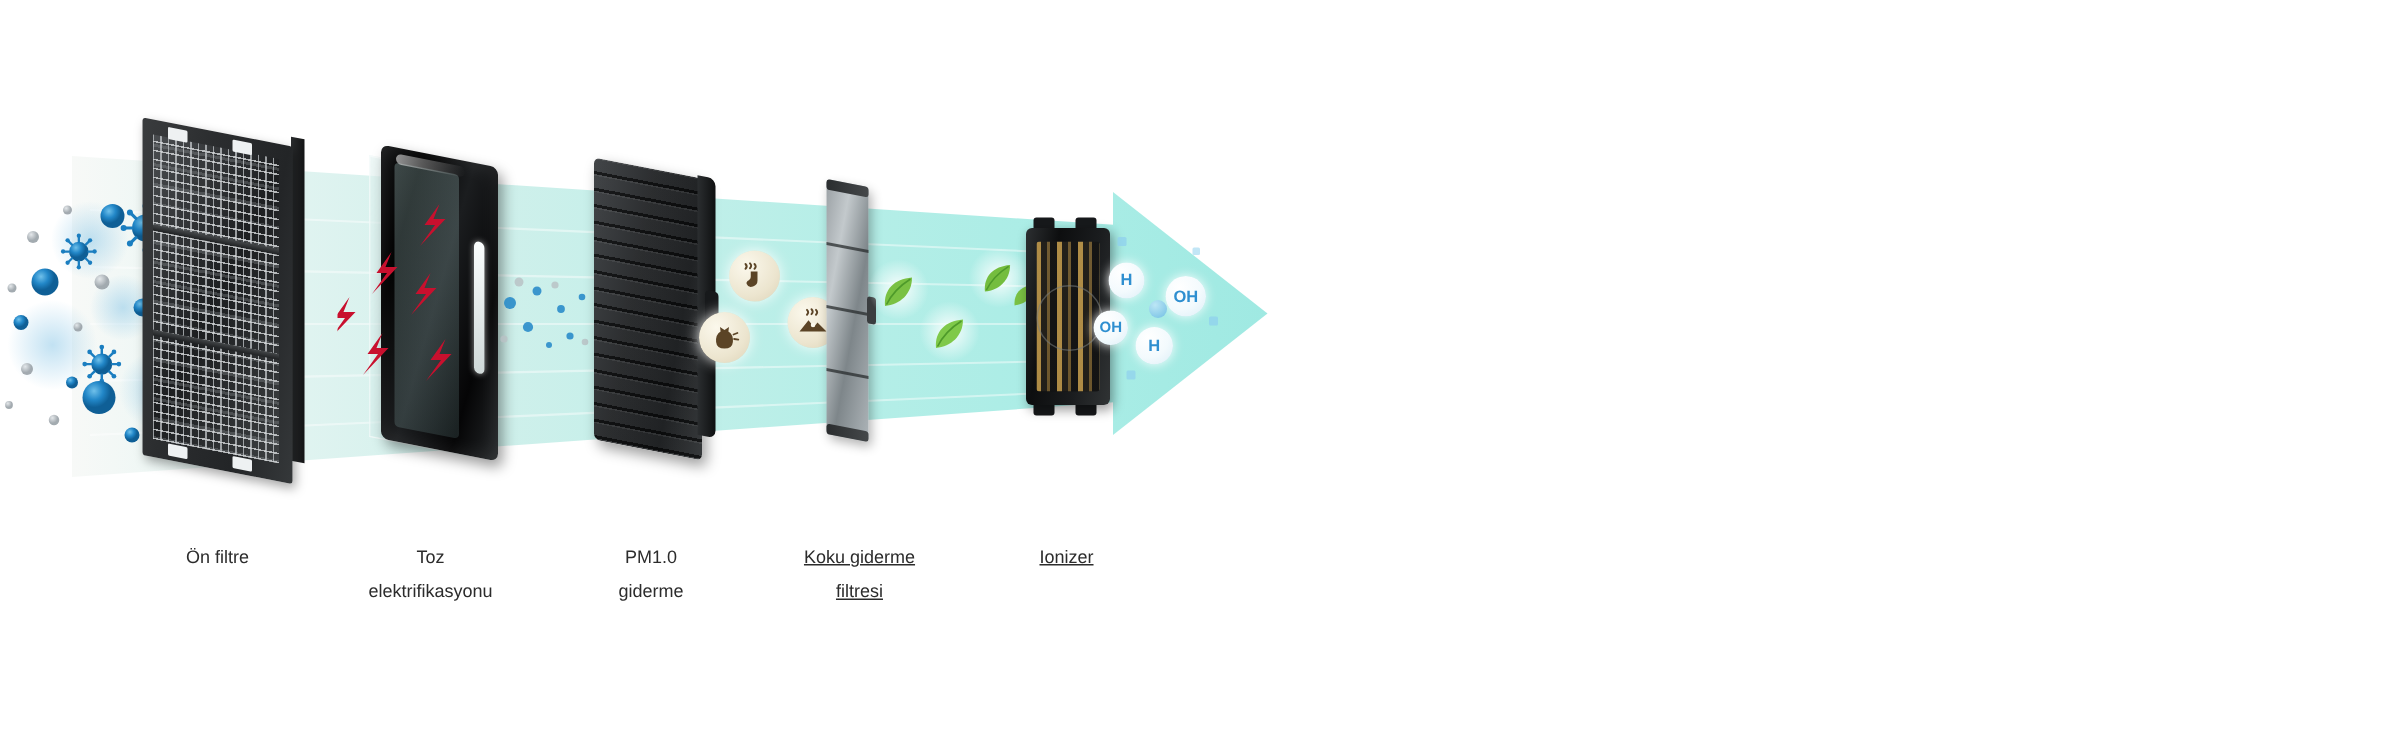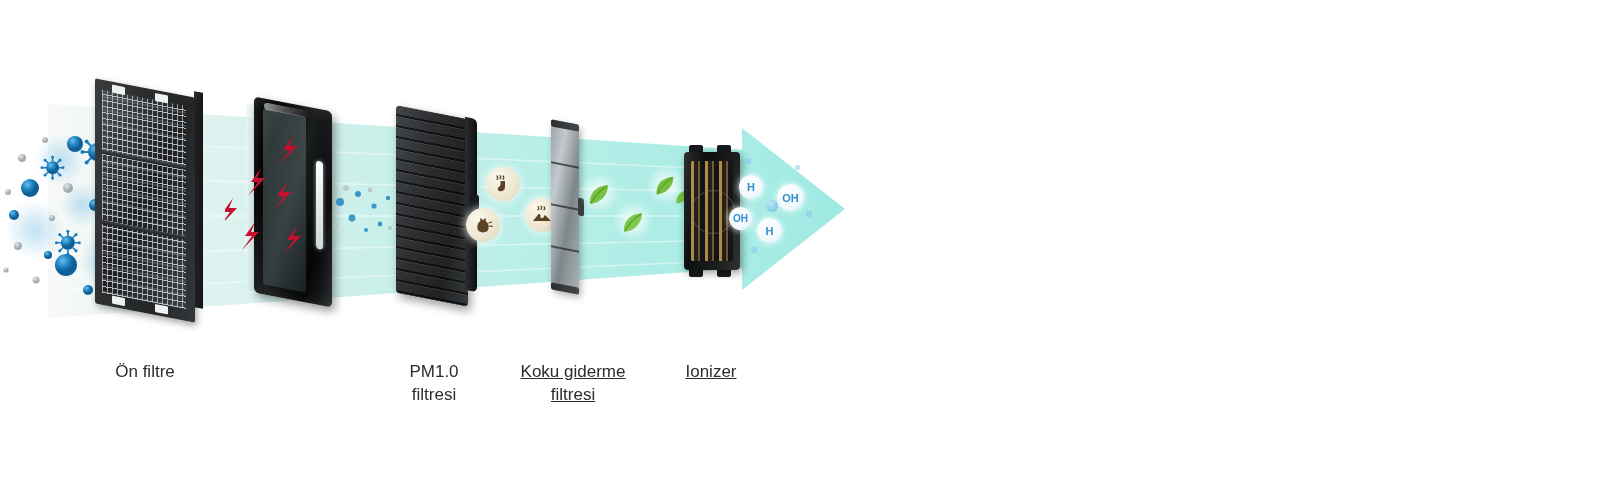--- a/index.html
+++ b/index.html
@@ -105,21 +105,21 @@
     background:radial-gradient(circle,rgba(255,255,255,.95) 0%,rgba(255,255,255,0) 68%);}
   .ion{position:absolute;border-radius:50%;
     background:radial-gradient(circle at 34% 28%,#ffffff 0%,#f3fafd 55%,#dceef7 100%);
     box-shadow:0 0 7px rgba(255,255,255,.95);
     display:flex;align-items:center;justify-content:center;
     color:#2f8fd0;font-weight:700;font-family:"Liberation Sans",sans-serif;}
   .dot{position:absolute;border-radius:50%;}
 
   
   .label{position:absolute;text-align:center;color:#2c2c2c;
-    font-family:"Liberation Sans",sans-serif;font-size:17px;line-height:23px;
+    font-family:"Liberation Sans",sans-serif;font-size:12px;line-height:23px;
     white-space:pre-line;transform:translateX(-50%);}
 </style>
 </head>
 <body>
 
 <div id="stage">
 
   <div class="flow-wrap">
     <svg class="flow-svg" width="880" height="340" viewBox="0 0 880 340">
       <defs>
@@ -378,19 +378,21 @@
   <div class="dot" style="left:745px;top:158px;width:6px;height:6px;border-radius:1px;
        background:#8fd0ee;opacity:.75;"></div>
   <div class="dot" style="left:806px;top:211px;width:6px;height:6px;border-radius:1px;
        background:#8fd0ee;opacity:.75;"></div>
   <div class="dot" style="left:751px;top:247px;width:6px;height:6px;border-radius:1px;
        background:#8fd0ee;opacity:.7;"></div>
   <div class="dot" style="left:795px;top:165px;width:5px;height:5px;border-radius:1px;
        background:#9ad6f0;opacity:.6;"></div>
 
   <div class="label" style="left:145px;top:360px;">Ön filtre</div>
+  <div class="label" style="left:287px;top:360px;">Toz
+elektrifikasyonu</div>
   <div class="label" style="left:434px;top:360px;">PM1.0
-filtresi</div>
+giderme</div>
   <div class="label" style="left:573px;top:360px;text-decoration:underline;">Koku giderme
 filtresi</div>
   <div class="label" style="left:711px;top:360px;text-decoration:underline;">Ionizer</div>
 
 </div>
 
 </body></html>

